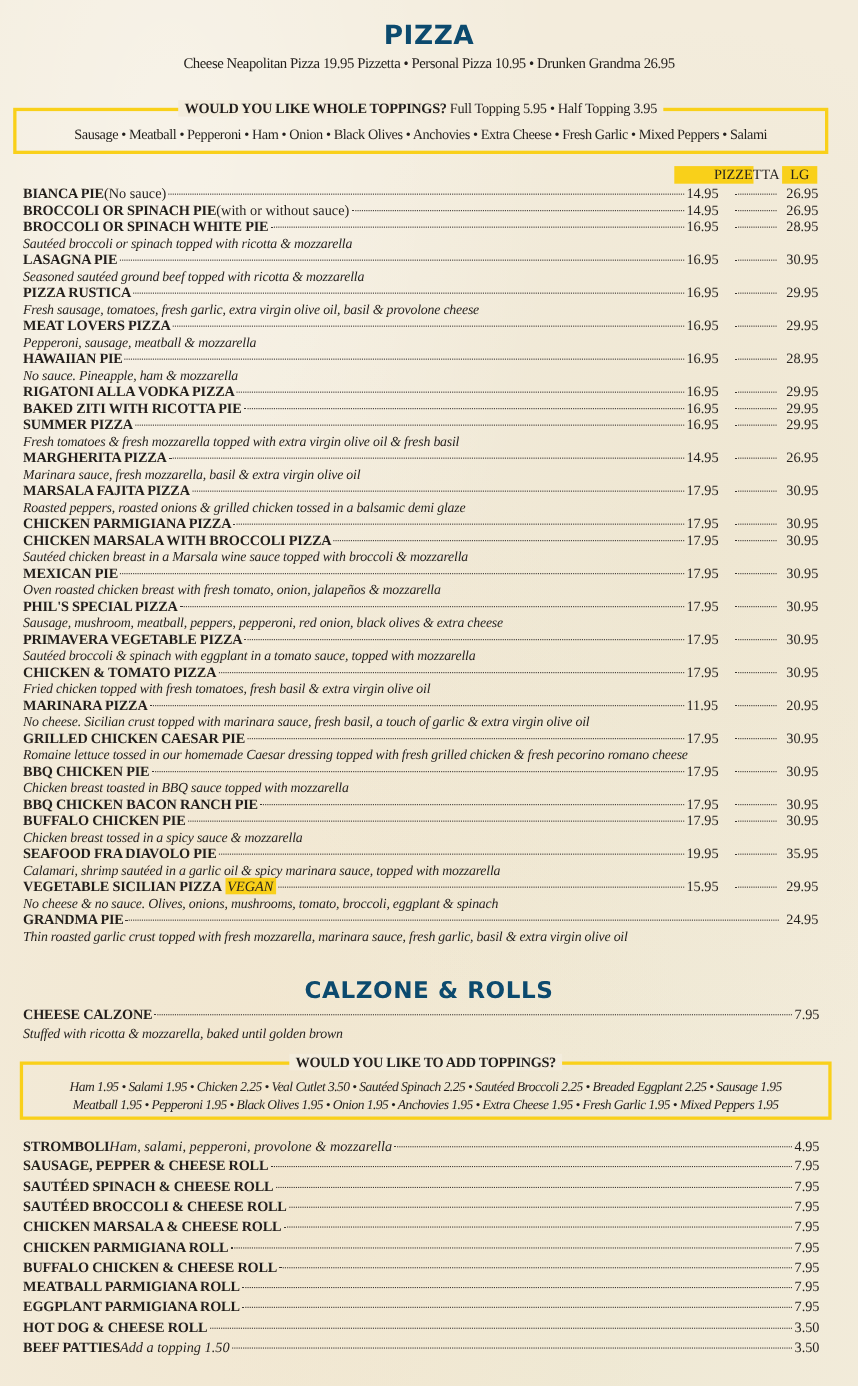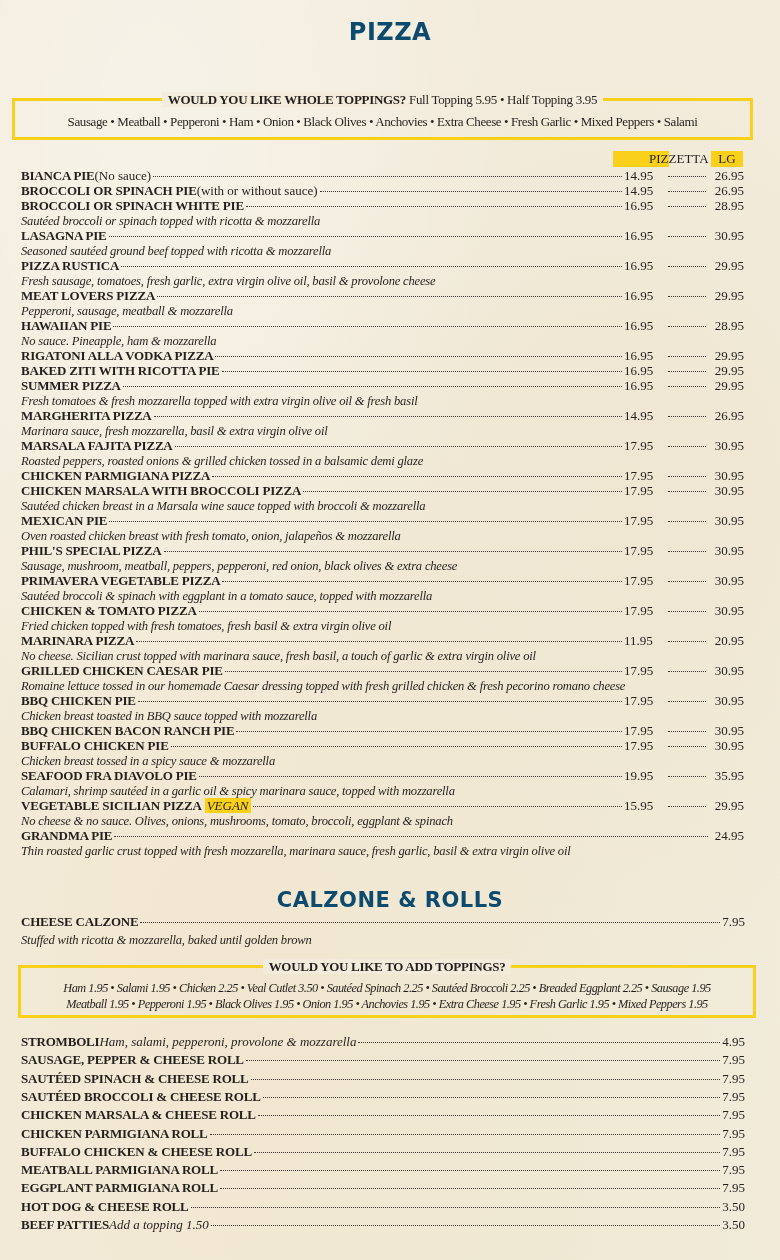--- a/index.html
+++ b/index.html
@@ -73,29 +73,30 @@
     position: absolute; left: 21px; height: 14px; line-height: 14px;
     font-style: italic; font-size: 12.6px; white-space: nowrap; letter-spacing: -0.2px;
   }
 </style>
 </head>
 <body>
 
 <div class="page">
 
   <div class="section-title" style="top:18px;font-size:24px;">PIZZA</div>
+  <div class="intro-line" style="top:50px;">Cheese Neapolitan Pizza 19.95 Pizzetta • Personal Pizza 10.95 • Drunken Grandma 26.95</div>
 
   <div class="yellow-box" style="left:12px;top:98px;width:741px;height:42px;">
     <div class="box-caption">
       <span><b>WOULD YOU LIKE WHOLE TOPPINGS?</b><span style="padding:0;background:none"> Full Topping 5.95 • Half Topping 3.95</span></span>
     </div>
     <div class="box-line" style="top:13px;">Sausage • Meatball • Pepperoni • Ham • Onion • Black Olives • Anchovies • Extra Cheese • Fresh Garlic • Mixed Peppers • Salami</div>
   </div>
 
-  <div class="col-head" style="left:613px;width:56px;padding-left:36px;">PIZZETTA</div>
+  <div class="col-head" style="left:613px;width:72px;padding-left:36px;">PIZZETTA</div>
   <div class="col-head" style="left:711px;width:32px;">LG</div>
 
   <div id="pizza-list">
       <div class="row" style="top: 168px; width: 723px;">
         <span class="name">BIANCA PIE</span>
         <span class="note"> (No sauce)</span>
         <span class="leader"></span>
         <span class="price price-sm">14.95</span>
         <span class="leader2"></span>
         <span class="price price-lg">26.95</span>

